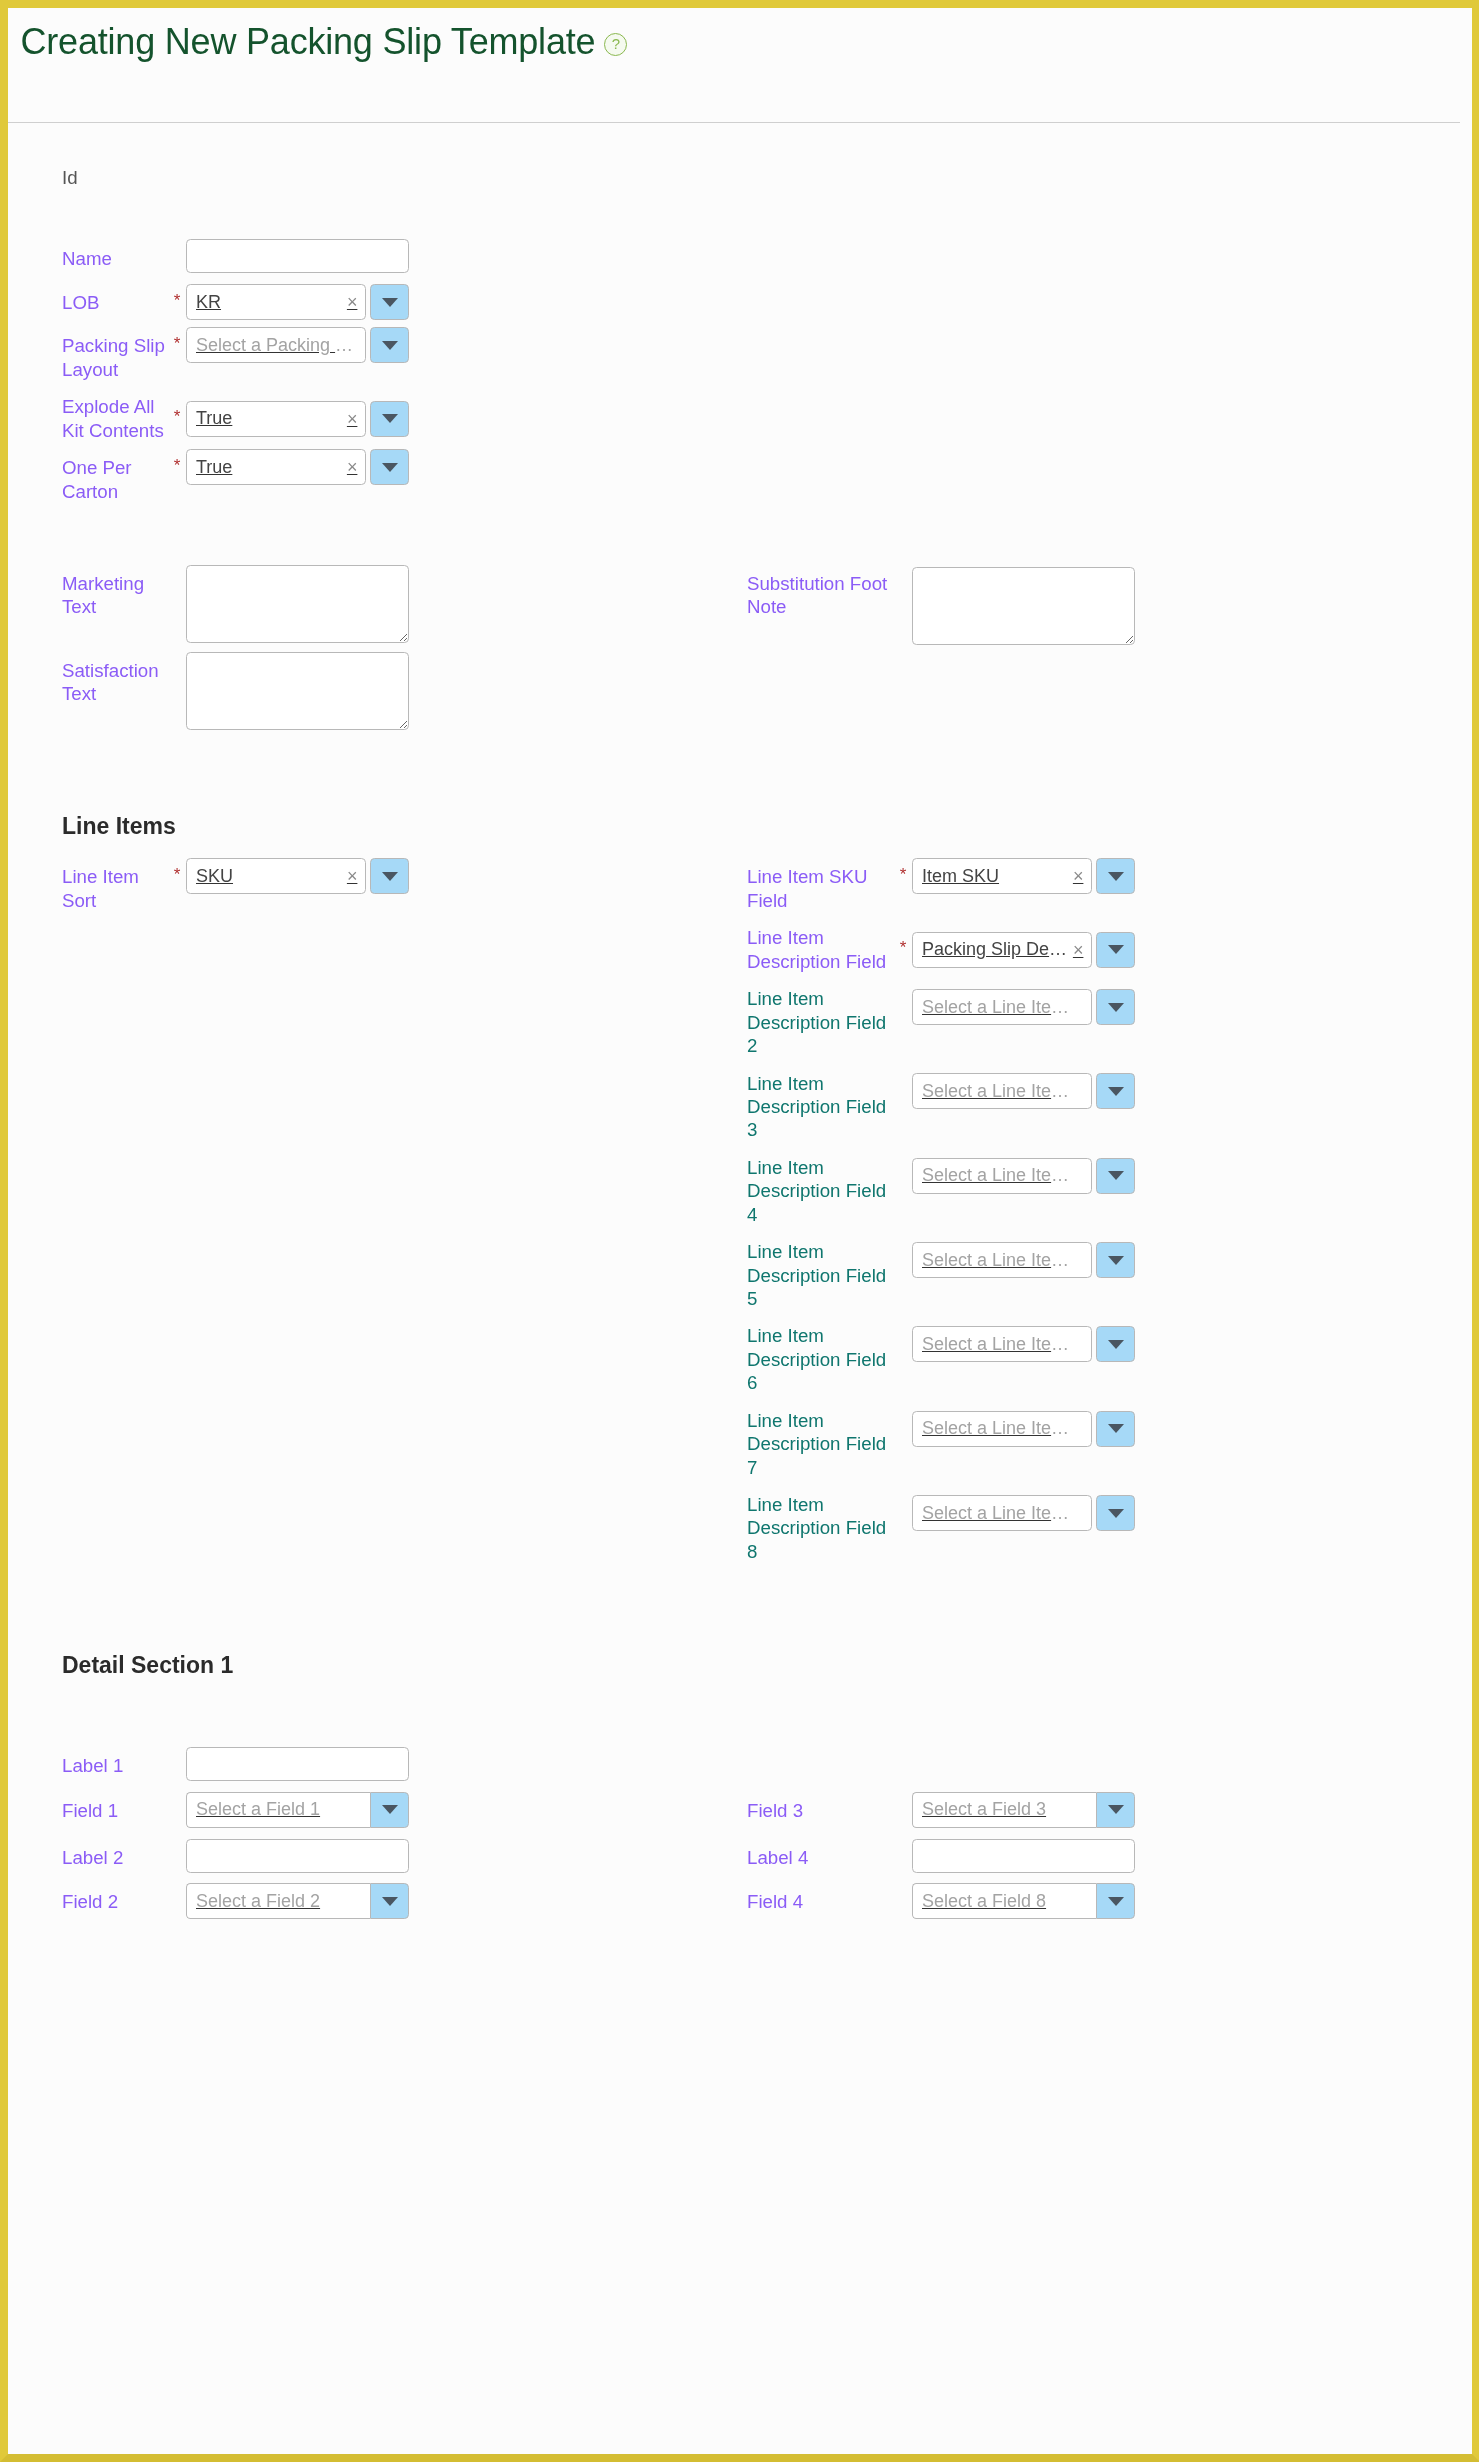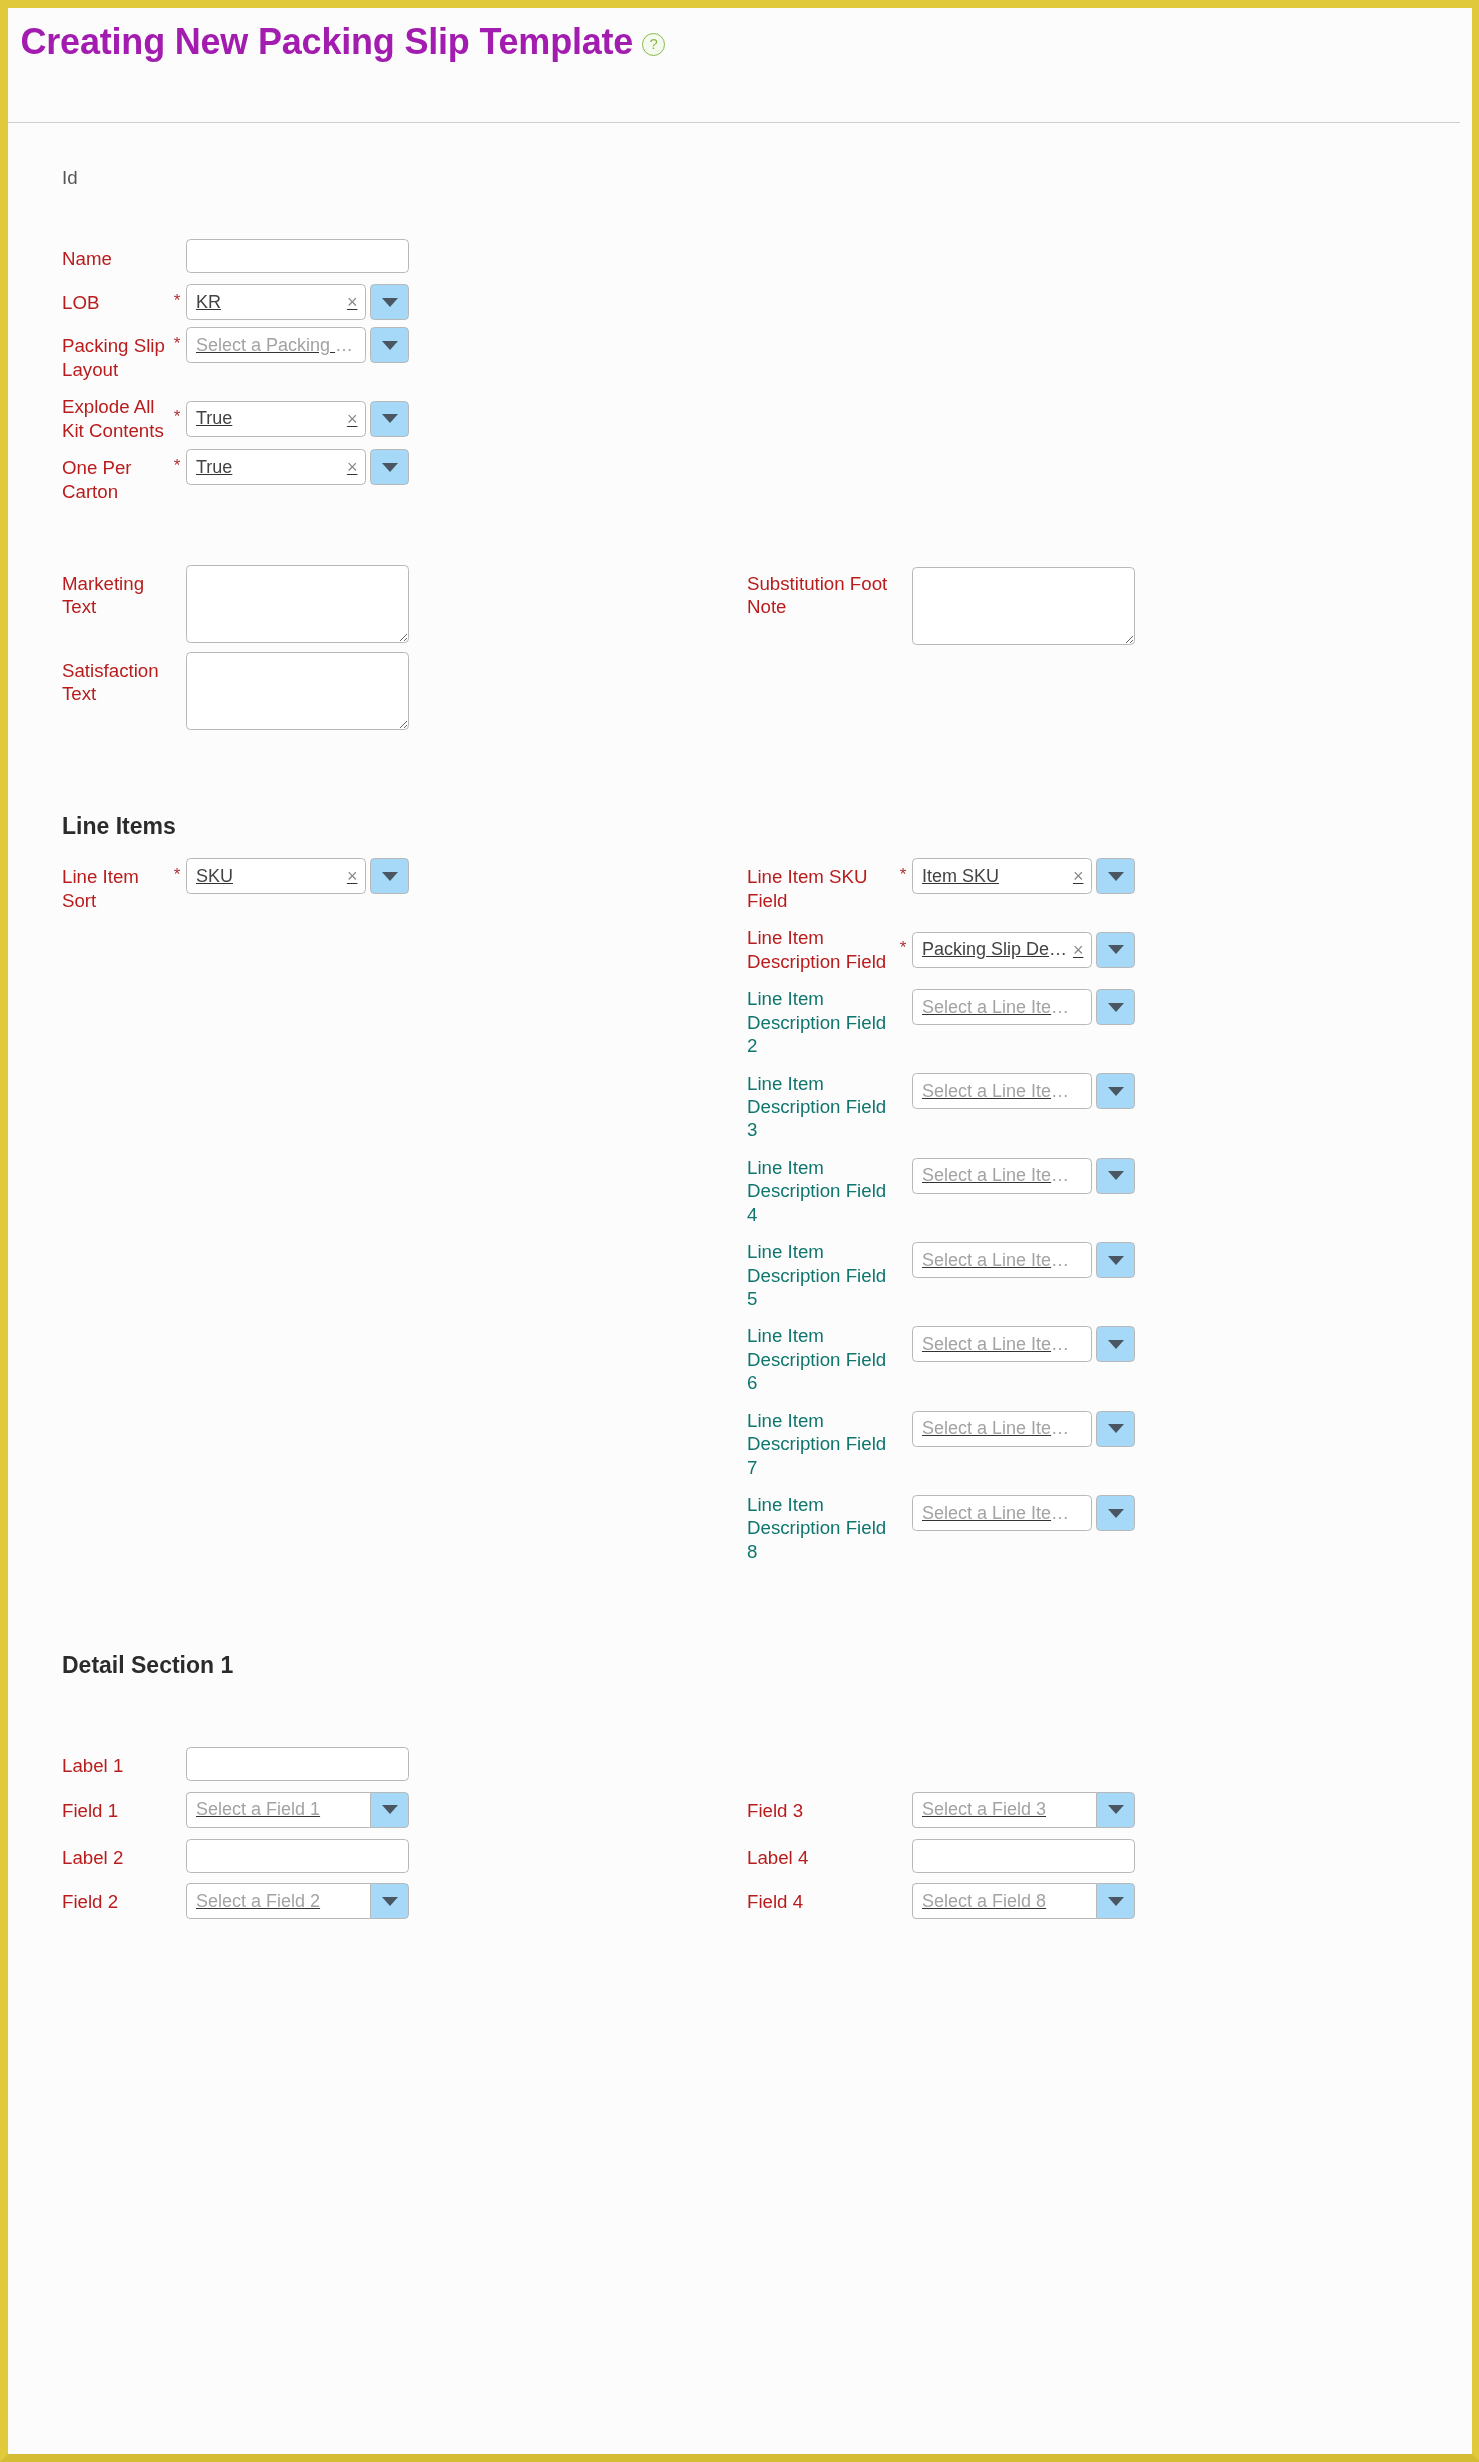--- a/index.html
+++ b/index.html
@@ -37,22 +37,22 @@
     border-bottom: 1.8px solid #cfcfcf;
     margin: 0 12.5px 0 0;
   }
   .page-title-row {
     display: flex;
     align-items: center;
     gap: 9px;
   }
   .page-title {
     font-size: 36px;
-    font-weight: 700;
-    color: #a21caf;
+    font-weight: 400;
+    color: #14532d;
     line-height: 1.0;
     letter-spacing: -0.2px;
   }
   .help-icon {
     width: 23px;
     height: 23px;
     border-radius: 50%;
     border: 1.8px solid #8ab84f;
     color: #8ab84f;
     font-size: 15px;
@@ -78,21 +78,21 @@
     align-items: flex-start;
     flex: 0 0 auto;
   }
   .col-left { width: 712px; }
   .col-right { width: 712px; }
 
   .field-label {
     width: 142px;
     padding-left: 36px;
     font-size: 18.7px;
-    color: #b91c1c;
+    color: #8b5cf6;
     line-height: 1.25;
     padding-top: 7.1px;
     flex: 0 0 auto;
   }
   .field-label.plain { color: #555555; }
   .field-label.muted { color: #0f766e; }
 
   .req-star {
     width: 18px;
     flex: 0 0 auto;

